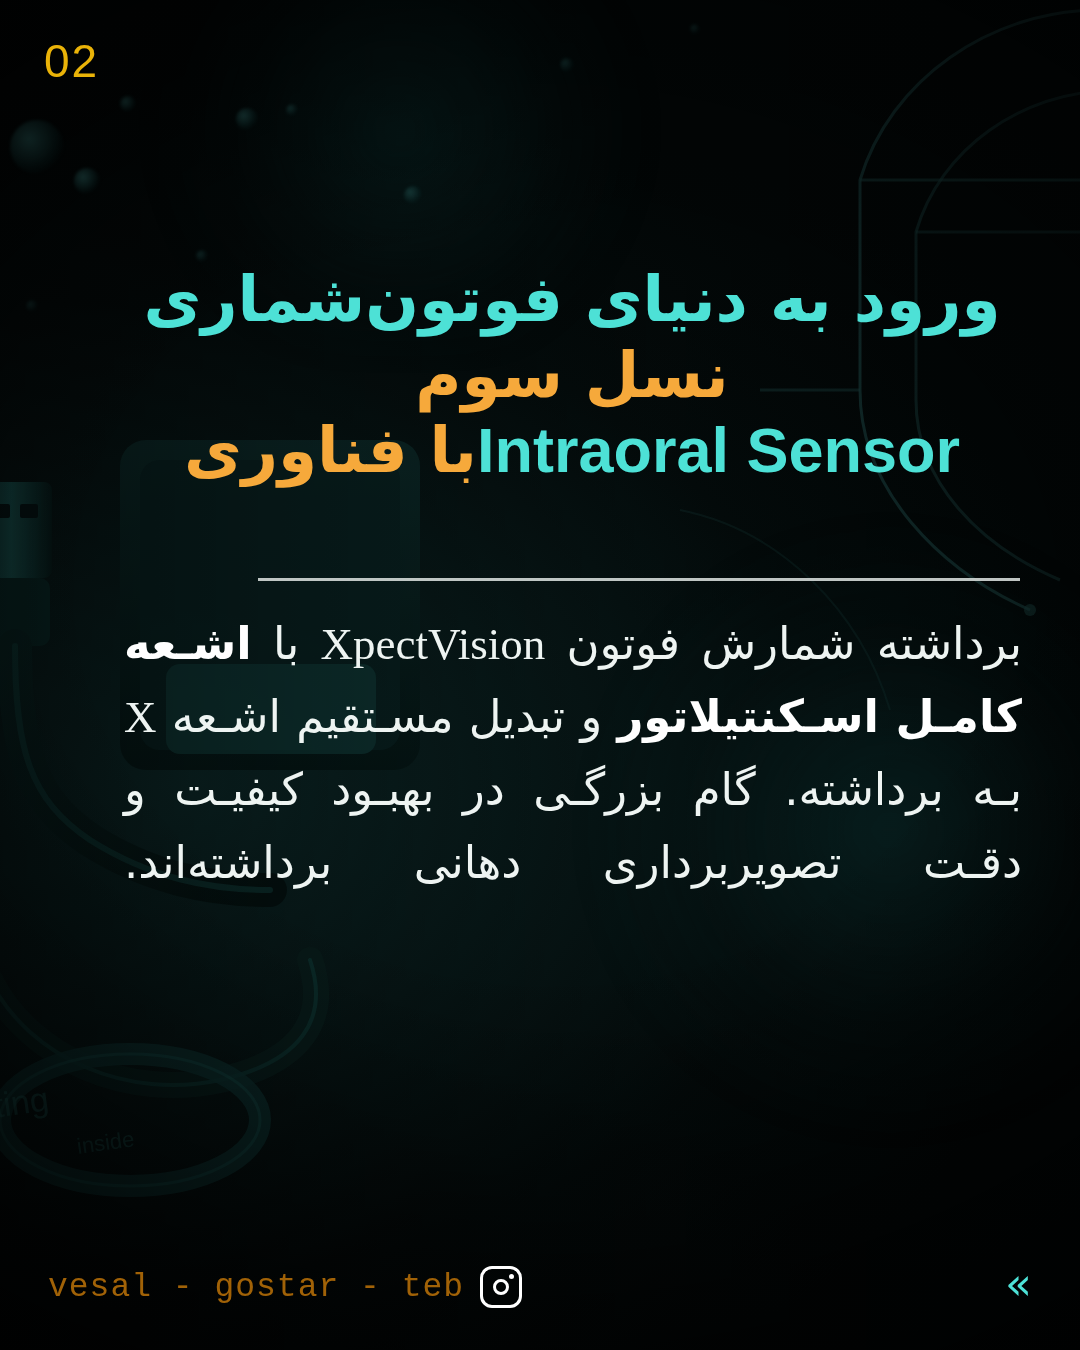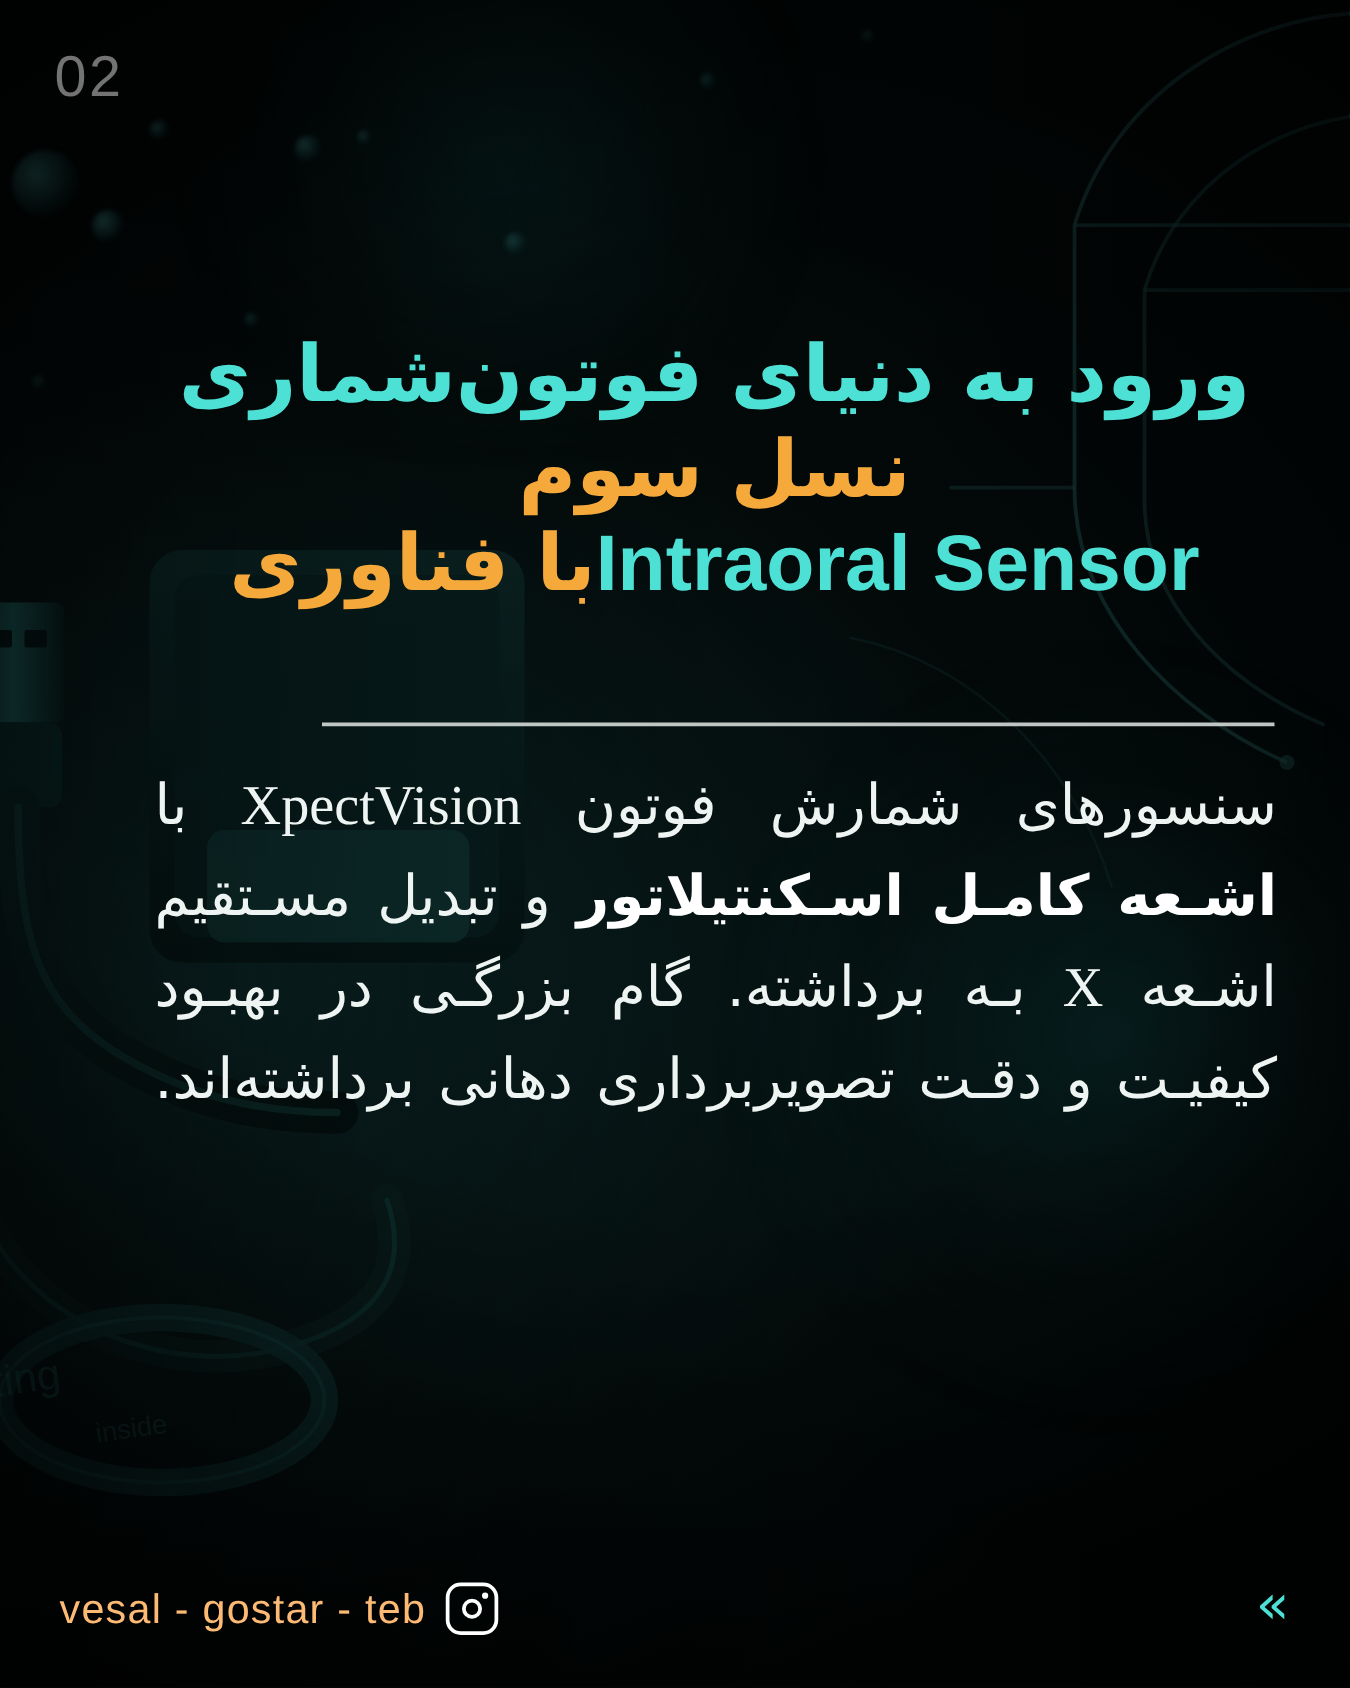--- a/index.html
+++ b/index.html
@@ -85,21 +85,21 @@
     background: linear-gradient(90deg, rgba(0,0,0,0.55) 0%, rgba(0,0,0,0.32) 30%, rgba(0,0,0,0.15) 60%, rgba(0,0,0,0.35) 100%);
   }
 
   
   .content { position: absolute; inset: 0; }
 
   .page-number {
     position: absolute;
     top: 34px;
     left: 44px;
-    color: #737373;
+    color: #eab308;
     font-size: 46px;
     letter-spacing: 2px;
     font-family: "Liberation Sans", sans-serif;
     font-weight: 400;
   }
 
   .headline {
     position: absolute;
     top: 262px;
     right: 58px;
@@ -171,24 +171,24 @@
   }
   .ig-icon::after {
     content: "";
     position: absolute;
     width: 5px; height: 5px;
     background: #ffffff;
     border-radius: 50%;
     right: 5px; top: 5px;
   }
   .handle-text {
-    color: #fdba74;
+    color: #a16207;
     font-size: 33px;
     letter-spacing: 1px;
-    font-family: Liberation Sans, sans-serif;
+    font-family: Liberation Mono, monospace;
     direction: ltr;
   }
   .next-arrow {
     position: absolute;
     right: 48px;
     bottom: 44px;
     color: #4de1d6;
     font-size: 44px;
     line-height: 1;
     font-family: "DejaVu Sans", sans-serif;
@@ -275,21 +275,21 @@
     <div class="page-number">02</div>
 
     <div class="headline">
       <span class="line c-teal">ورود به دنیای فوتون‌شماری</span>
       <span class="line c-amber">نسل سوم</span>
       <span class="line"><span class="c-teal c-lat">Intraoral Sensor</span><span class="c-amber">با فناوری</span></span>
     </div>
 
     <div class="divider"></div>
 
-    <div class="body-text"><span>سنسورهای شمارش فوتون </span><span class="lat">XpectVision</span><span> با </span><b>اشـعه کامـل اسـکنتیلاتور</b><span> و تبدیل مسـتقیم اشـعه </span><span class="lat">X</span><span> بـه برداشته. گام بزرگـی در بهبـود کیفیـت و دقـت تصویربرداری دهانی برداشته‌اند.</span></div>
+    <div class="body-text"><span>برداشته شمارش فوتون </span><span class="lat">XpectVision</span><span> با </span><b>اشـعه کامـل اسـکنتیلاتور</b><span> و تبدیل مسـتقیم اشـعه </span><span class="lat">X</span><span> بـه برداشته. گام بزرگـی در بهبـود کیفیـت و دقـت تصویربرداری دهانی برداشته‌اند.</span></div>
 
     <div class="footer-handle">
       <span class="ig-icon"></span>
       <span class="handle-text">vesal - gostar - teb</span>
     </div>
 
     <div class="next-arrow">»</div>
 
   </div>
 </div>

